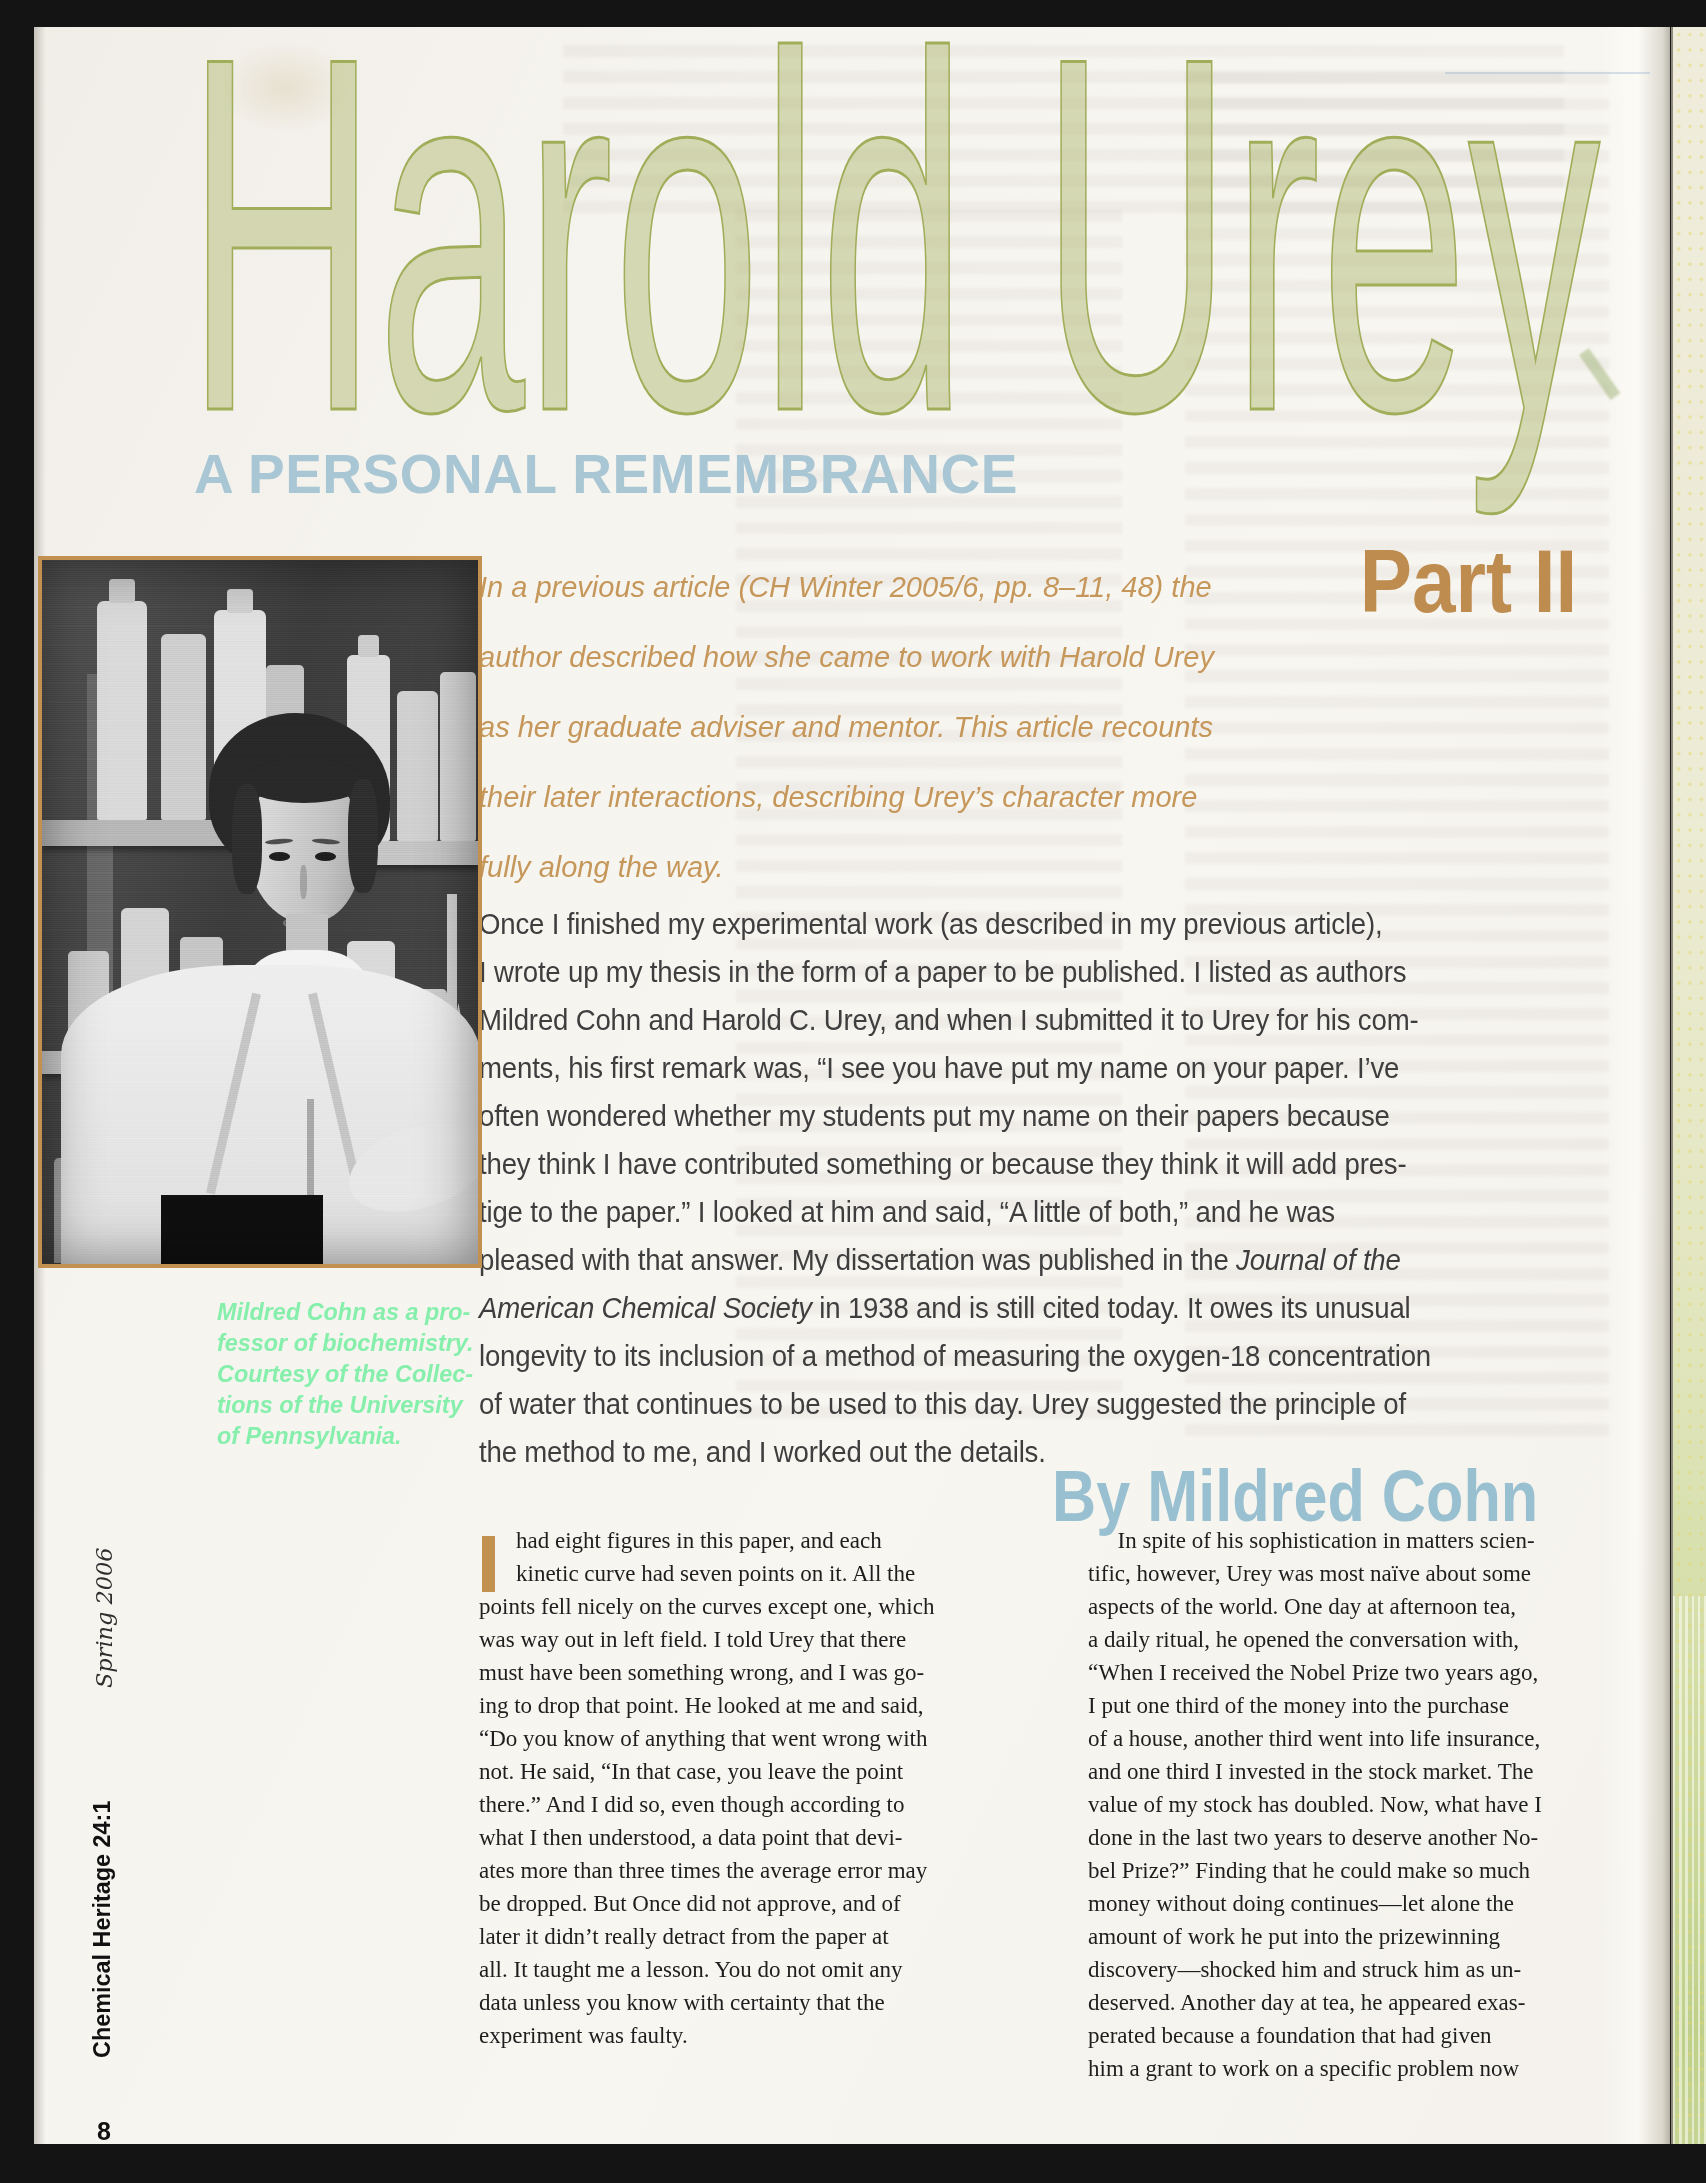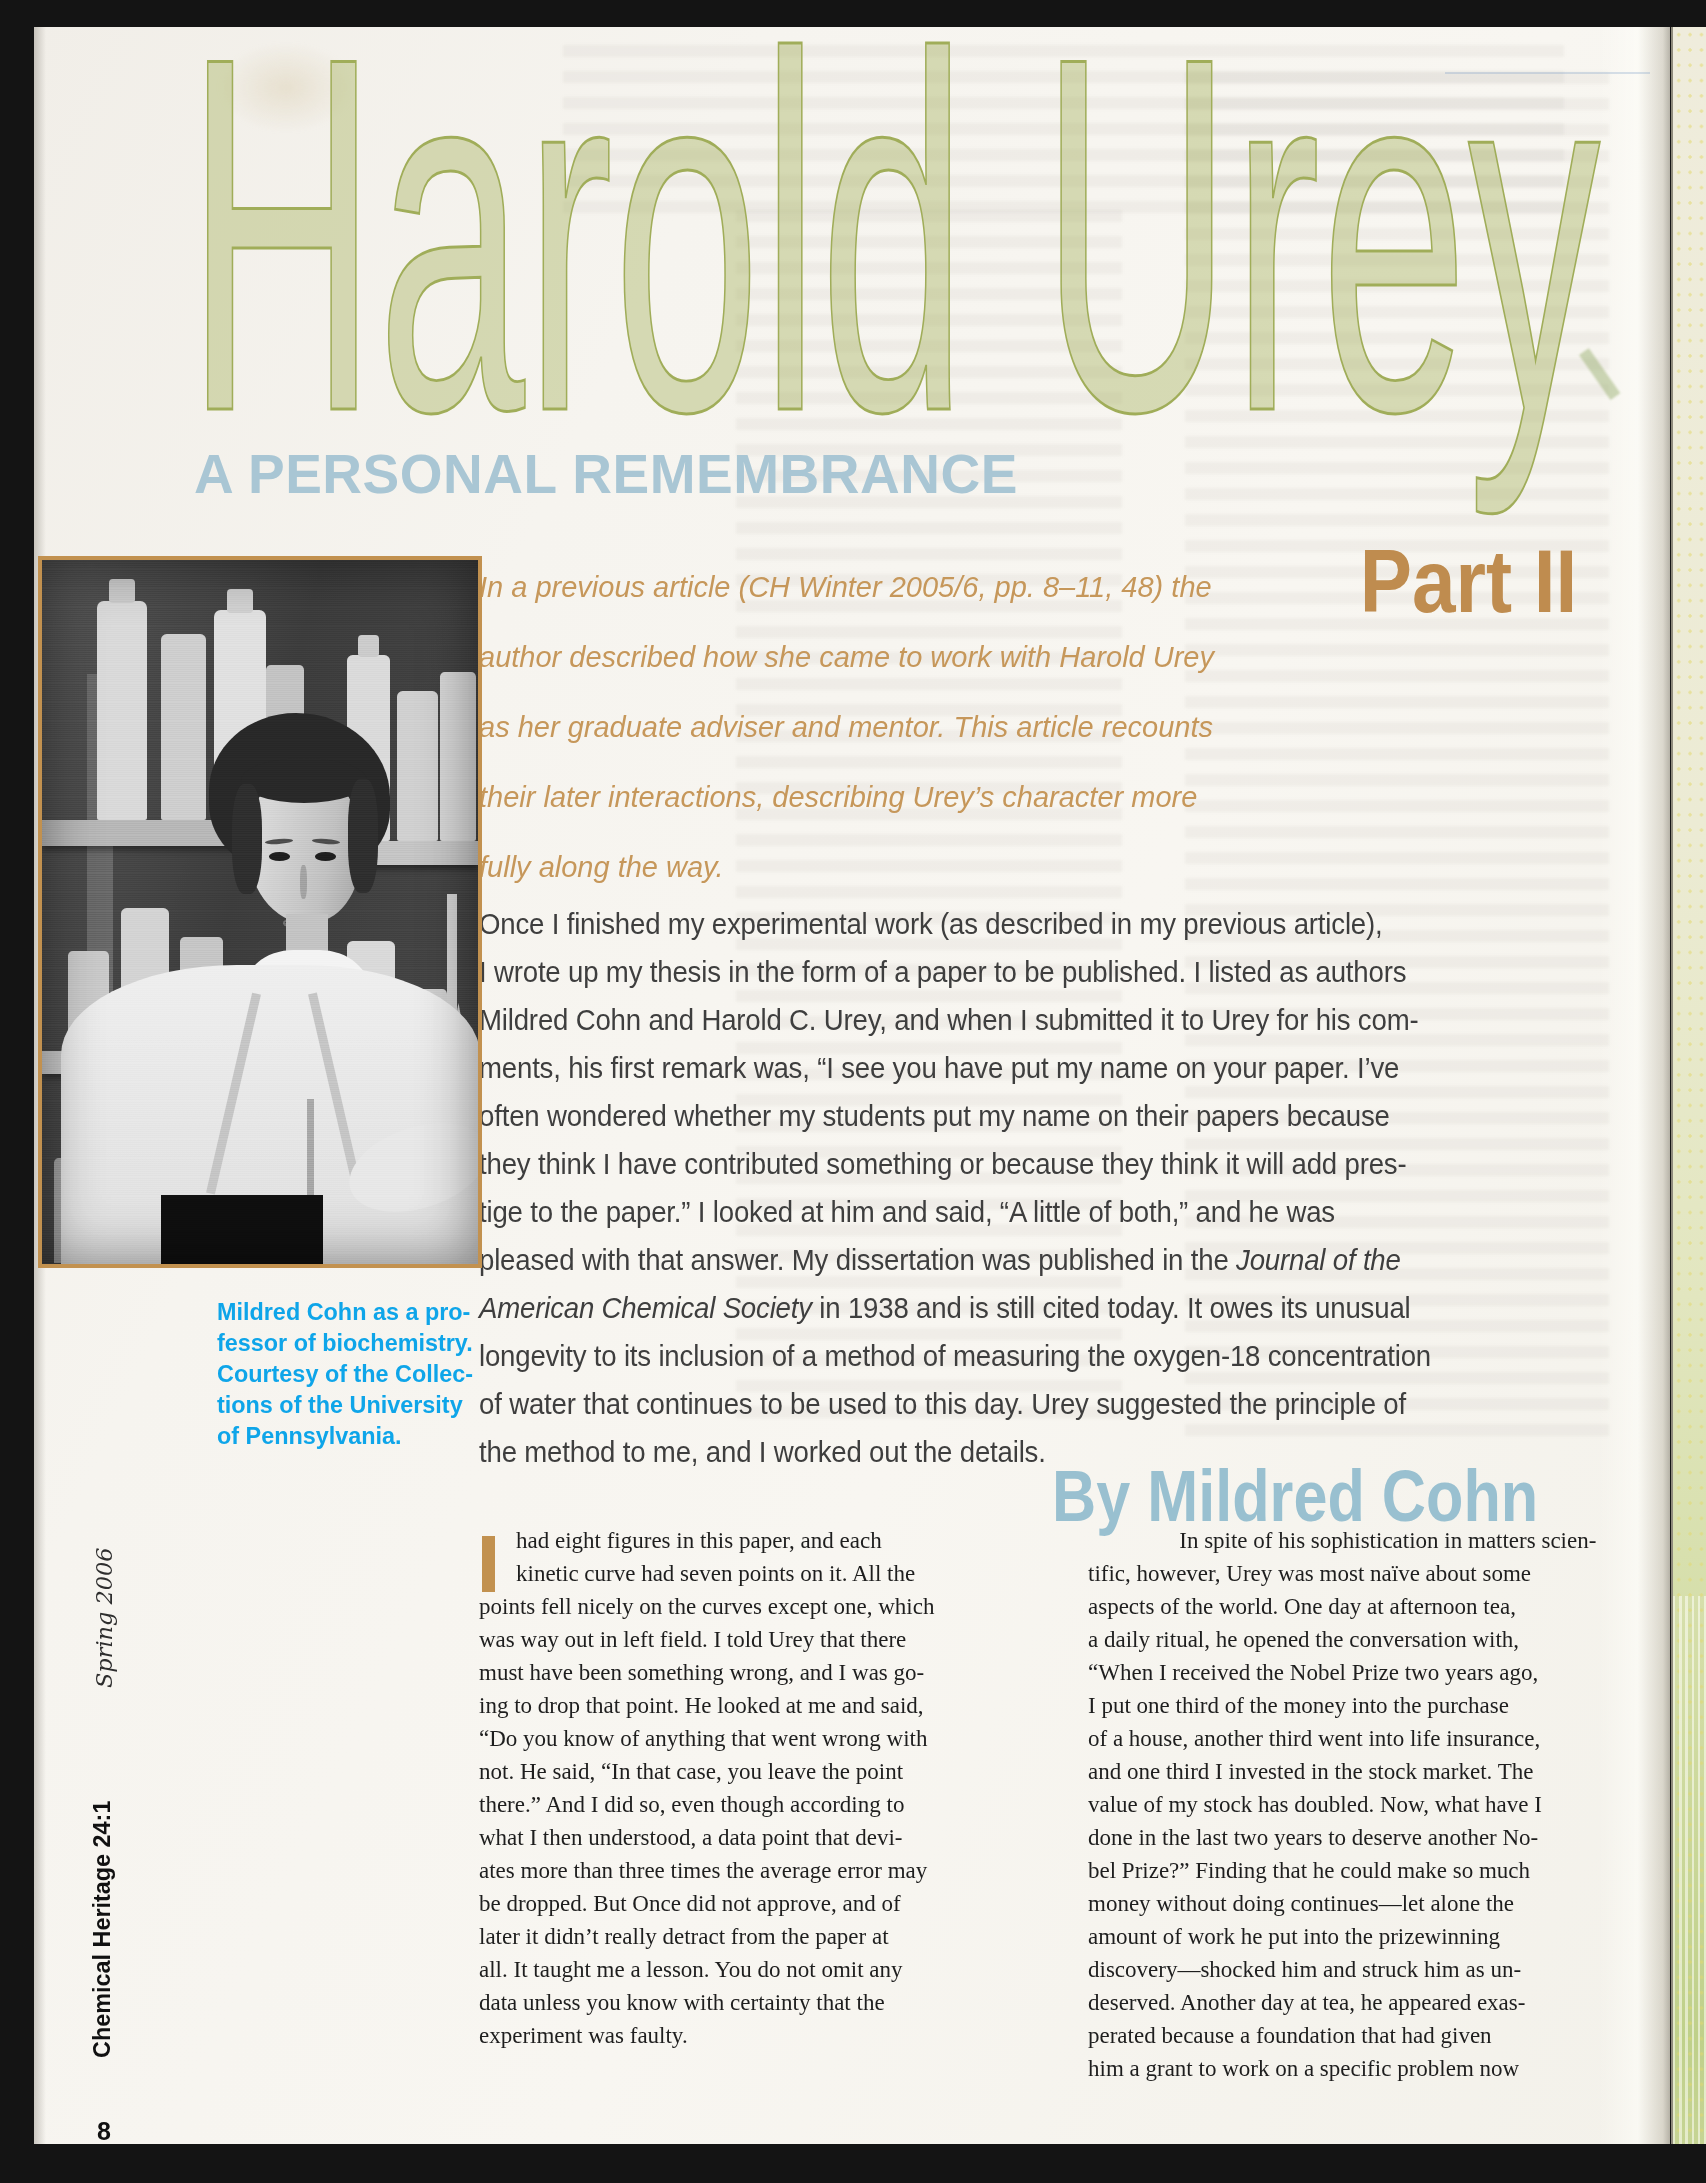--- a/index.html
+++ b/index.html
@@ -42,29 +42,29 @@
   
   .intro{position:absolute;left:479px;top:552px;font-style:italic;font-size:29px;line-height:70px;
         color:#c6975a;}
   .intro div{white-space:nowrap;}
   .lede{position:absolute;left:479px;top:900px;font-size:30px;line-height:48px;color:#3e3e3e;
         letter-spacing:-0.2px;transform:scaleX(.92);transform-origin:left top;font-weight:300;}
   .lede div{white-space:nowrap;}
   .lede em{font-style:italic;}
   
   .caption{position:absolute;left:217px;top:1297px;font-size:23.4px;line-height:31px;font-weight:bold;
-        color:#0ea5e9;}
+        font-style:italic;color:#86efac;}
   
   .col{position:absolute;top:1524px;width:570px;font-family:"Liberation Serif",serif;font-size:23px;
         line-height:33px;color:#1e1e1e;}
   .col div{white-space:nowrap;}
   .col1{left:479px;}
   .col2{left:1088px;}
   .col1 div.ind{margin-left:37px;}
-  .col2 div.first{text-indent:29.6px;text-align:center;}
+  .col2 div.first{text-indent:29.6px;}
   .dropbar{position:absolute;left:482px;top:1536px;width:13px;height:56px;background:#c2914f;}
   
   .vert{writing-mode:vertical-rl;transform:rotate(180deg);position:absolute;white-space:nowrap;}
   .spring{left:91px;top:1540px;width:30.5px;height:148px;font-family:"DejaVu Serif",serif;
         font-style:italic;font-size:22.4px;color:#2e2e2e;}
   .chemher{left:89px;top:1772px;width:33px;height:286px;font-weight:bold;font-size:23.4px;color:#111;}
   .pagenum{position:absolute;left:97px;top:2117px;font-size:25px;font-weight:bold;color:#111;}
   
   .photo{position:absolute;left:38px;top:556px;width:436px;height:704px;border:4.3px solid #c2914f;
         background:#413d39;}

